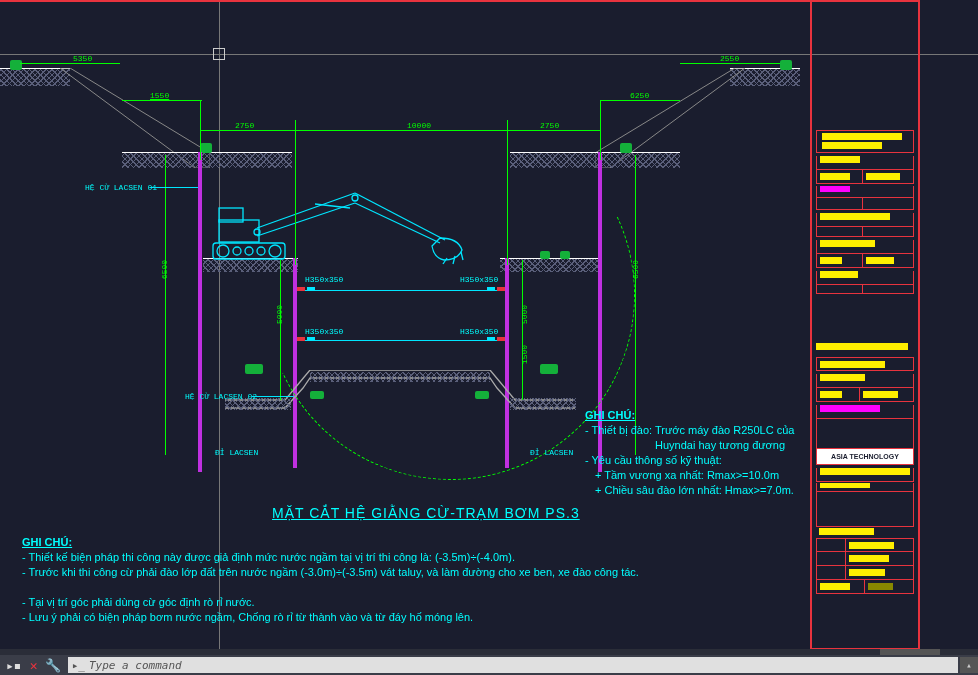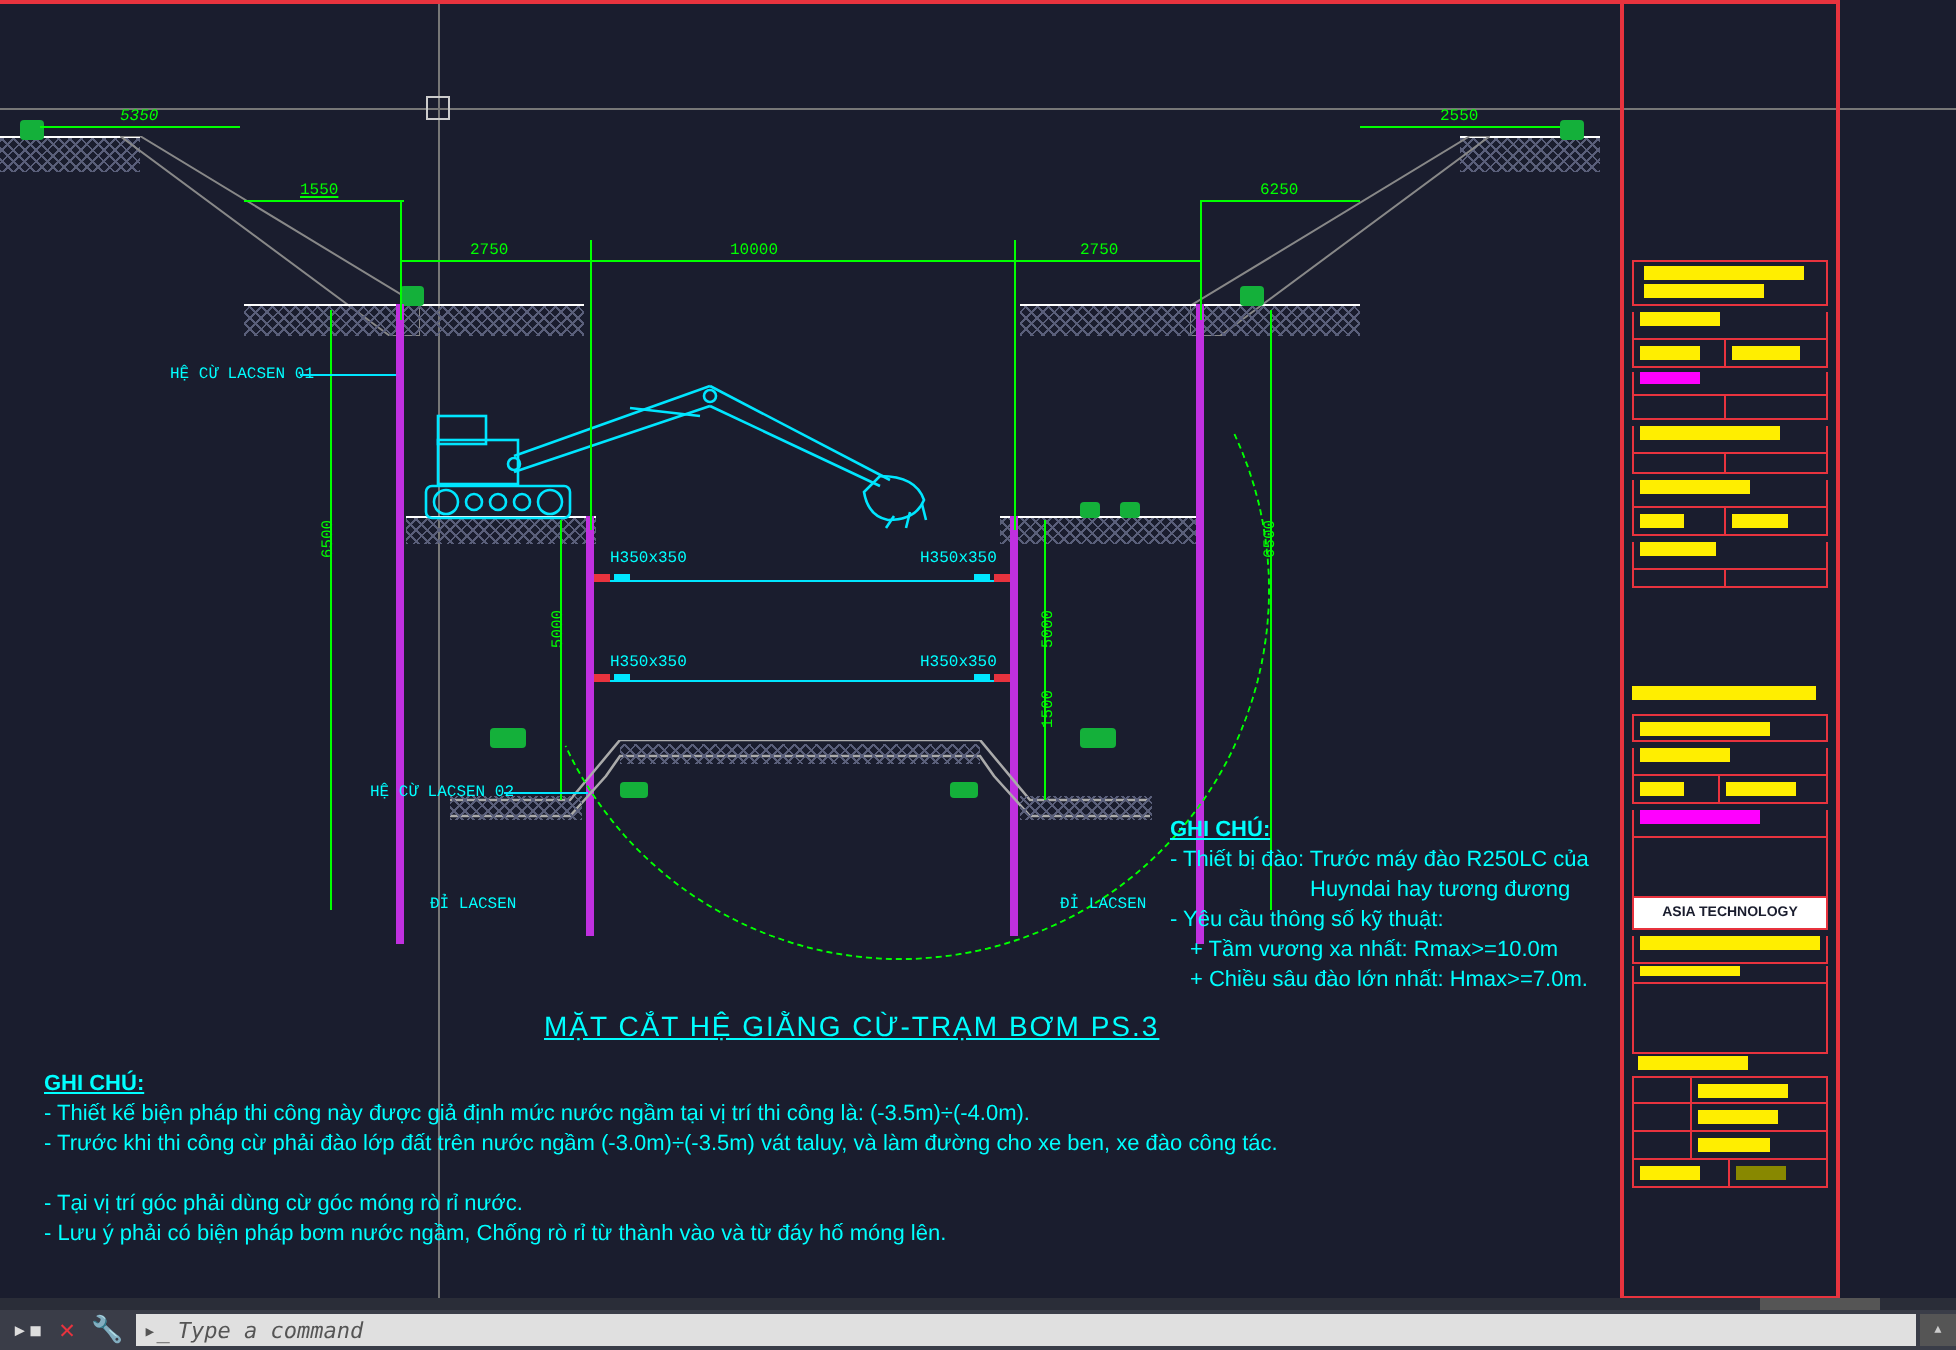--- a/index.html
+++ b/index.html
@@ -307,32 +307,32 @@
     <path d="M235 50 q18 0 22 12 q-4 10 -18 10 q-10 -2 -12 -14 z"></path>
     <line x1="242" y1="70" x2="238" y2="76"></line>
       <line x1="250" y1="68" x2="248" y2="76"></line>
       <line x1="256" y1="64" x2="258" y2="72"></line>
     <circle cx="150" cy="10" r="3"></circle>
       <circle cx="52" cy="44" r="3"></circle>
     <line x1="110" y1="16" x2="145" y2="20"></line>
   </svg>
 
   <div class="dim-line-h" style="top:63px;left:20px;width:100px;"></div>
-  <span class="dim-green" style="top:54px;left:60px;font-style:italic;">5350</span>
+  <span class="dim-green" style="top:54px;left:73px;">5350</span>
   <div class="dim-line-h" style="top:63px;left:680px;width:100px;"></div>
   <span class="dim-green" style="top:54px;left:720px;">2550</span>
 
   <div class="dim-line-h" style="top:100px;left:122px;width:80px;"></div>
   <span class="dim-green" style="top:91px;left:150px;text-decoration:underline;">1550</span>
   <div class="dim-line-h" style="top:100px;left:600px;width:80px;"></div>
   <span class="dim-green" style="top:91px;left:630px;">6250</span>
 
   <div class="dim-line-h" style="top:130px;left:200px;width:400px;"></div>
   <span class="dim-green" style="top:121px;left:235px;">2750</span>
-  <span class="dim-green" style="top:121px;left:365px;">10000</span>
+  <span class="dim-green" style="top:121px;left:407px;">10000</span>
   <span class="dim-green" style="top:121px;left:540px;">2750</span>
 
   <div class="dim-line-v" style="top:100px;left:200px;height:60px;"></div>
   <div class="dim-line-v" style="top:120px;left:295px;height:145px;"></div>
   <div class="dim-line-v" style="top:120px;left:507px;height:145px;"></div>
   <div class="dim-line-v" style="top:100px;left:600px;height:60px;"></div>
 
   <div class="dim-line-v" style="top:155px;left:165px;height:300px;"></div>
   <span class="dim-green" style="top:265px;left:155px;transform:rotate(-90deg);">6500</span>
   <div class="dim-line-v" style="top:155px;left:635px;height:300px;"></div>
@@ -362,21 +362,21 @@
     <span>- Yêu cầu thông số kỹ thuật:</span><br>
     <span style="margin-left:10px;">+ Tầm vương xa nhất: Rmax&gt;=10.0m</span><br>
     <span style="margin-left:10px;">+ Chiều sâu đào lớn nhất: Hmax&gt;=7.0m.</span>
   </div>
 
   <div class="note-text" style="top:535px;left:22px;width:760px;">
     <span class="note-title">GHI CHÚ:</span><br>
     <span>- Thiết kế biện pháp thi công này được giả định mức nước ngầm tại vị trí thi công là: (-3.5m)÷(-4.0m).</span><br>
     <span>- Trước khi thi công cừ phải đào lớp đất trên nước ngầm (-3.0m)÷(-3.5m) vát taluy, và làm đường cho xe ben, xe đào công tác.</span><br>
     <br>
-    <span>- Tại vị trí góc phải dùng cừ góc móng rò rỉ nước.</span><br>
+    <span>- Tại vị trí góc phải dùng cừ góc định rò rỉ nước.</span><br>
     <span>- Lưu ý phải có biện pháp bơm nước ngầm, Chống rò rỉ từ thành vào và từ đáy hố móng lên.</span>
   </div>
 
 </div>
 
 <div class="scrollbar-h">
   <div class="scroll-thumb"></div>
 </div>
 
 <div class="cmd-bar">

